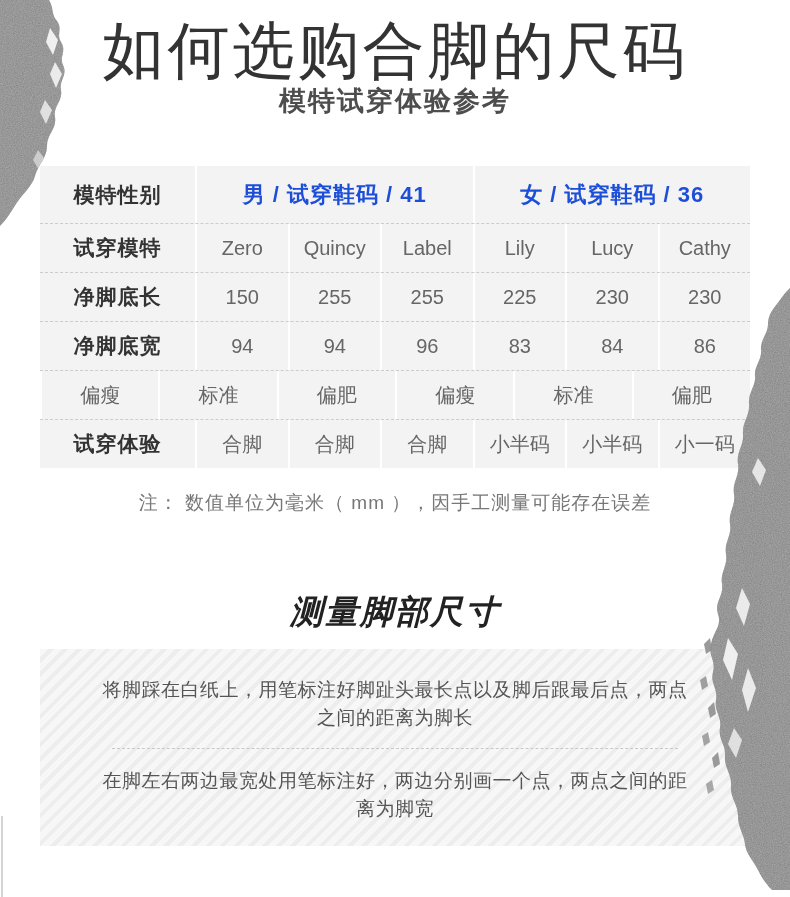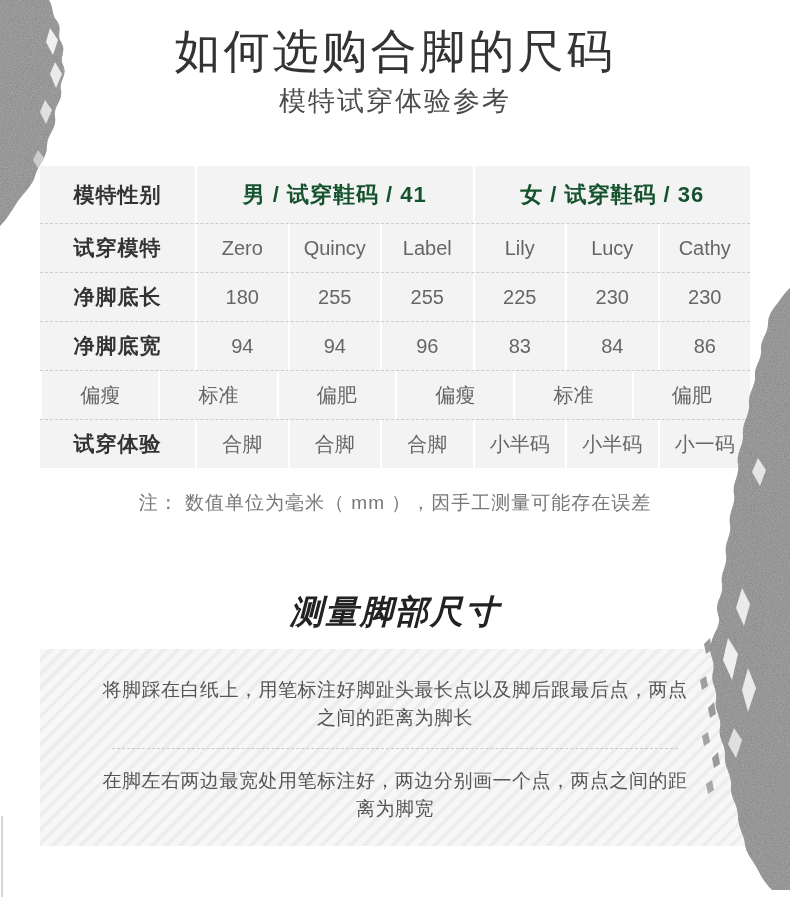--- a/index.html
+++ b/index.html
@@ -9,30 +9,30 @@
     overflow:hidden;
     background:#ffffff;
     font-family:"Liberation Sans","DejaVu Sans",sans-serif;
   }
   .rock { position:absolute; z-index:3; pointer-events:none; }
   .rock-left { left:0; top:0; }
   .rock-right { left:698px; top:288px; }
   .edge-line { position:absolute; left:1px; top:816px; width:2px; height:81px; background:#d4d4d4; z-index:2; }
 
   header { padding-top:25px; text-align:center; position:relative; z-index:1; }
-  .page-title { font-size:46px; font-weight:500; color:#333; letter-spacing:3px; line-height:52px; }
-  .page-subtitle { margin-top:9px; font-size:27px; font-weight:400; color:#4d4d4d; letter-spacing:2px; line-height:30px; }
+  .page-title { font-size:62px; font-weight:500; color:#333; letter-spacing:3px; line-height:52px; }
+  .page-subtitle { margin-top:9px; font-size:27px; font-weight:700; color:#4d4d4d; letter-spacing:2px; line-height:30px; }
 
   .size-table { margin:50px 40px 0; background:#f3f3f3; position:relative; z-index:1; }
   .t-row { display:flex; }
   .t-row + .t-row { border-top:1px dashed #cccccc; }
   .cell { display:flex; align-items:center; justify-content:center; height:48px; }
   .header-row .cell { height:57px; }
   .cell-label { width:155px; flex:none; font-size:21px; font-weight:bold; color:#333; letter-spacing:1px; }
-  .cell-group { flex:3; border-left:2px solid #fff; font-size:22px; font-weight:bold; color:#14532d; letter-spacing:1px; }
+  .cell-group { flex:3; border-left:2px solid #fff; font-size:22px; font-weight:bold; color:#1d4ed8; letter-spacing:1px; }
   .cell-val { flex:1; border-left:2px solid #fff; font-size:20px; color:#666; }
 
   .table-note { margin:20px 40px 0; text-align:center; font-size:19px; color:#777; letter-spacing:1px; line-height:30px; position:relative; z-index:1; }
 
   .measure-title { margin-top:74px; text-align:center; font-size:33px; font-weight:700; color:#222; letter-spacing:2px; line-height:40px; position:relative; z-index:1;font-style:italic; }
 
   .measure-panel {
     margin:17px 40px 0;
     padding:27px 58px 23px;
     background:repeating-linear-gradient(135deg,#f7f7f7 0px,#f7f7f7 6px,#ededed 6px,#ededed 10px);
@@ -115,21 +115,21 @@
     <div class="cell cell-val">Zero</div>
     <div class="cell cell-val">Quincy</div>
     <div class="cell cell-val">Label</div>
     <div class="cell cell-val">Lily</div>
     <div class="cell cell-val">Lucy</div>
     <div class="cell cell-val">Cathy</div>
   </div>
 
   <div class="t-row">
     <div class="cell cell-label">净脚底长</div>
-    <div class="cell cell-val">180</div>
+    <div class="cell cell-val">150</div>
     <div class="cell cell-val">255</div>
     <div class="cell cell-val">255</div>
     <div class="cell cell-val">225</div>
     <div class="cell cell-val">230</div>
     <div class="cell cell-val">230</div>
   </div>
 
   <div class="t-row">
     <div class="cell cell-label">净脚底宽</div>
     <div class="cell cell-val">94</div>

